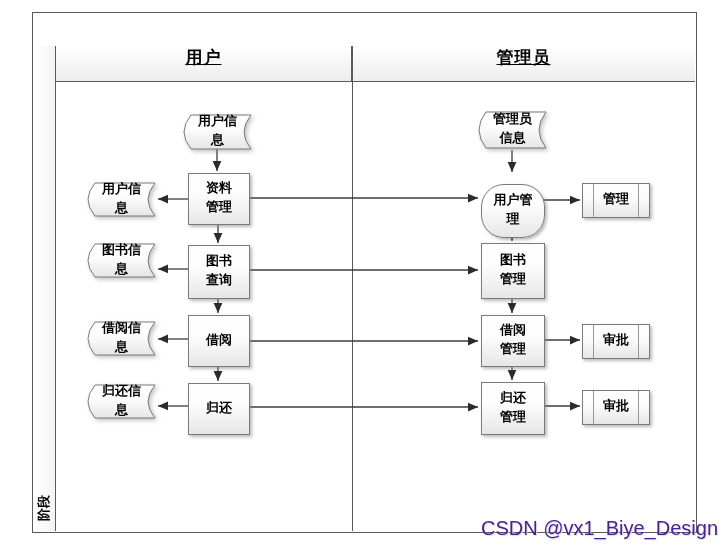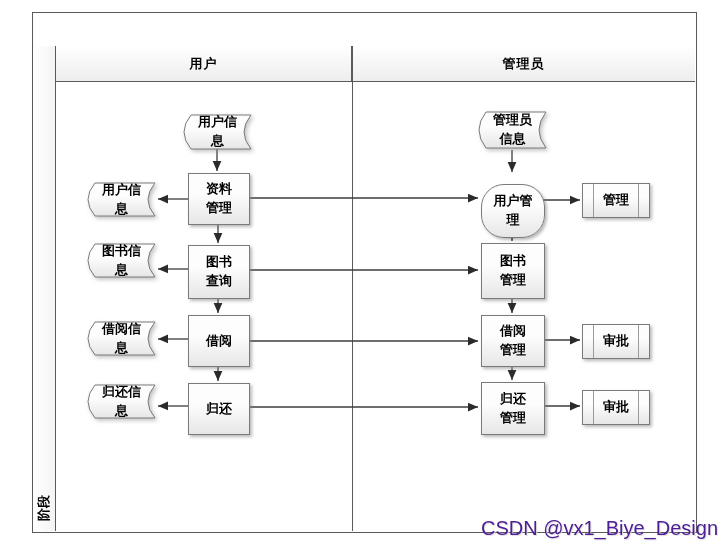--- a/index.html
+++ b/index.html
@@ -8,29 +8,29 @@
   
   .frame{position:absolute;left:32px;top:12px;width:663px;height:519px;border:1px solid #5a5a5a;background:#fff;}
   .titlebar{position:absolute;left:32px;top:12px;width:663px;height:33px;border:1px solid #5a5a5a;
             background:linear-gradient(180deg,#ffffff,#f0f0f0);display:flex;align-items:center;}
   .titlebar .t{font-size:13px;font-weight:bold;padding-left:9px;letter-spacing:1px;}
   .stage-strip{position:absolute;left:33px;top:46px;width:22px;height:485px;border-right:1px solid #5a5a5a;
                background:linear-gradient(90deg,#ffffff,#f4f4f4);}
   .stage-label{position:absolute;left:32px;top:488px;width:23px;height:40px;display:flex;align-items:center;justify-content:center;}
   .stage-label span{transform:rotate(-90deg);font-size:13px;font-weight:bold;white-space:nowrap;}
   .lane-header{position:absolute;top:46px;height:35px;border-bottom:1px solid #5a5a5a;border-right:1px solid #5a5a5a;
-               background:linear-gradient(180deg,#ffffff,#ededed);display:flex;align-items:center;justify-content:center;
-               font-size:13px;font-weight:bold;letter-spacing:1px;}
+               background:linear-gradient(180deg,#ffffff,#ededed);display:flex;align-items:flex-start;justify-content:center;
+               font-size:17px;font-weight:bold;letter-spacing:1px;text-decoration:underline;}
   .hdr-user{left:56px;width:295px;}
   .hdr-admin{left:352px;width:343px;border-right:none;}
   .lane-divider{position:absolute;left:352px;top:46px;width:0;height:485px;border-left:1px solid #5a5a5a;}
   
   .edges{position:absolute;left:0;top:0;z-index:2;}
   
-  .node{position:absolute;z-index:3;display:flex;align-items:center;justify-content:center;text-align:center;}
+  .node{position:absolute;z-index:3;display:flex;align-items:center;justify-content:center;text-align:center;font-family:Liberation Mono, monospace;}
   .lbl{font-size:13px;font-weight:bold;line-height:1.45;white-space:pre-line;position:relative;z-index:2;}
   .process,.predefined{background:linear-gradient(180deg,#fdfdfd 40%,#e6e6e6);border:1px solid #7a7a7a;
             box-shadow:2px 2px 3px rgba(130,130,130,.55);}
   .bars{position:absolute;left:10px;right:10px;top:0;bottom:0;border-left:1px solid #9a9a9a;border-right:1px solid #9a9a9a;z-index:1;}
   .stored{background:transparent;}
   .stored svg{position:absolute;left:0;top:0;overflow:visible;z-index:1;filter:drop-shadow(2px 2px 2px rgba(130,130,130,.5));}
   .watermark{position:absolute;right:8px;bottom:8px;z-index:9;font-size:20px;color:#4c1d95;
              text-shadow:1px 1px 1px #dcdcdc;letter-spacing:0px;}
 </style>
 </head>

